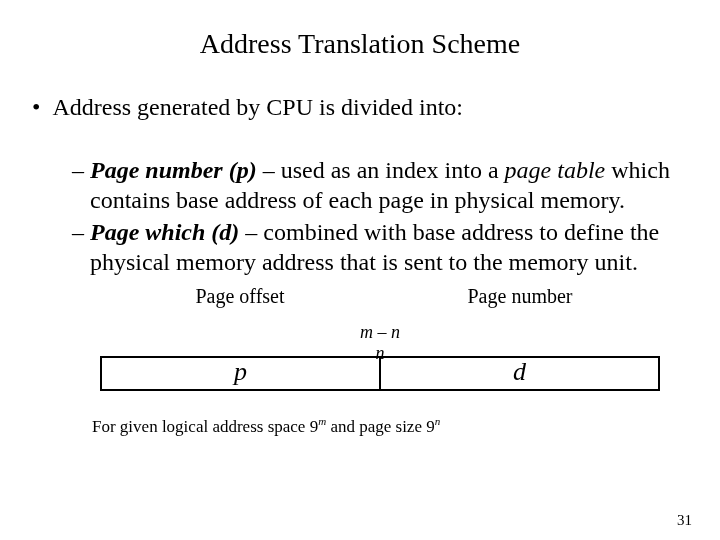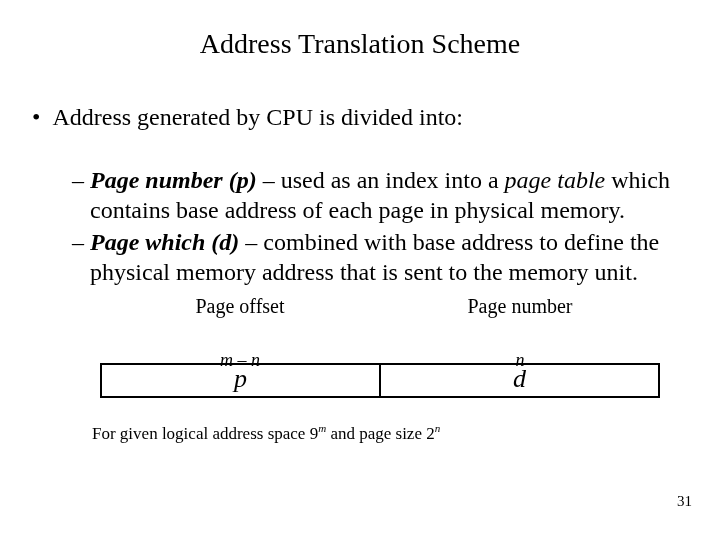--- a/index.html
+++ b/index.html
@@ -9,21 +9,21 @@
     background: #ffffff;
     font-family: "Times New Roman", Times, serif;
     color: #000000;
     padding: 28px 30px 20px 30px;
     position: relative;
   }
   .title {
     text-align: center;
     font-size: 28px;
     font-weight: normal;
-    margin-bottom: 44px;
+    margin-bottom: 34px;
   }
   .bullet-main {
     font-size: 24px;
     margin-left: 2px;
     margin-bottom: 34px;
   }
   .bullet-main::before {
     content: "• ";
     margin-right: 6px;
   }
@@ -46,21 +46,21 @@
     width: 560px;
   }
   .labels-row, .sizes-row {
     display: flex;
   }
   .labels-row .cell, .sizes-row .cell {
     flex: 1;
     text-align: center;
     font-size: 20px;
   }
-  .sizes-row { margin-top: 32px; }
+  .sizes-row { margin-top: 14px; flex-direction: column; }
   .sizes-row .cell { font-style: italic; font-size: 18px; }
   .boxes-row {
     display: flex;
     border: 2px solid #000;
     margin-top: -8px;
     background: #fff;
   }
   .boxes-row .box {
     flex: 1;
     text-align: center;
@@ -74,21 +74,21 @@
   }
   .footnote {
     font-size: 17px;
     margin-top: 24px;
     margin-left: 62px;
   }
   sup { font-size: 0.65em; font-style: italic; }
   .page-num {
     position: absolute;
     right: 28px;
-    bottom: 30px;
+    bottom: 11px;
     font-size: 15px;
   }
 </style>
 </head>
 <body>
 
 <h1 class="title">Address Translation Scheme</h1>
 
 <div class="bullet-main">Address generated by CPU is divided into:</div>
 
@@ -109,16 +109,16 @@
     <div class="cell">m – n</div>
     <div class="cell">n</div>
   </div>
   <div class="boxes-row">
     <div class="box">p</div>
     <div class="box">d</div>
   </div>
 </div>
 
 <div class="footnote">
-  <span>For given logical address space 9</span><sup>m</sup><span> and page size 2</span><sup>n</sup>
+  <span>For given logical address space 9</span><sup>m</sup><span> and page size 9</span><sup>n</sup>
 </div>
 
 <div class="page-num">31</div>
 
 </body></html>

